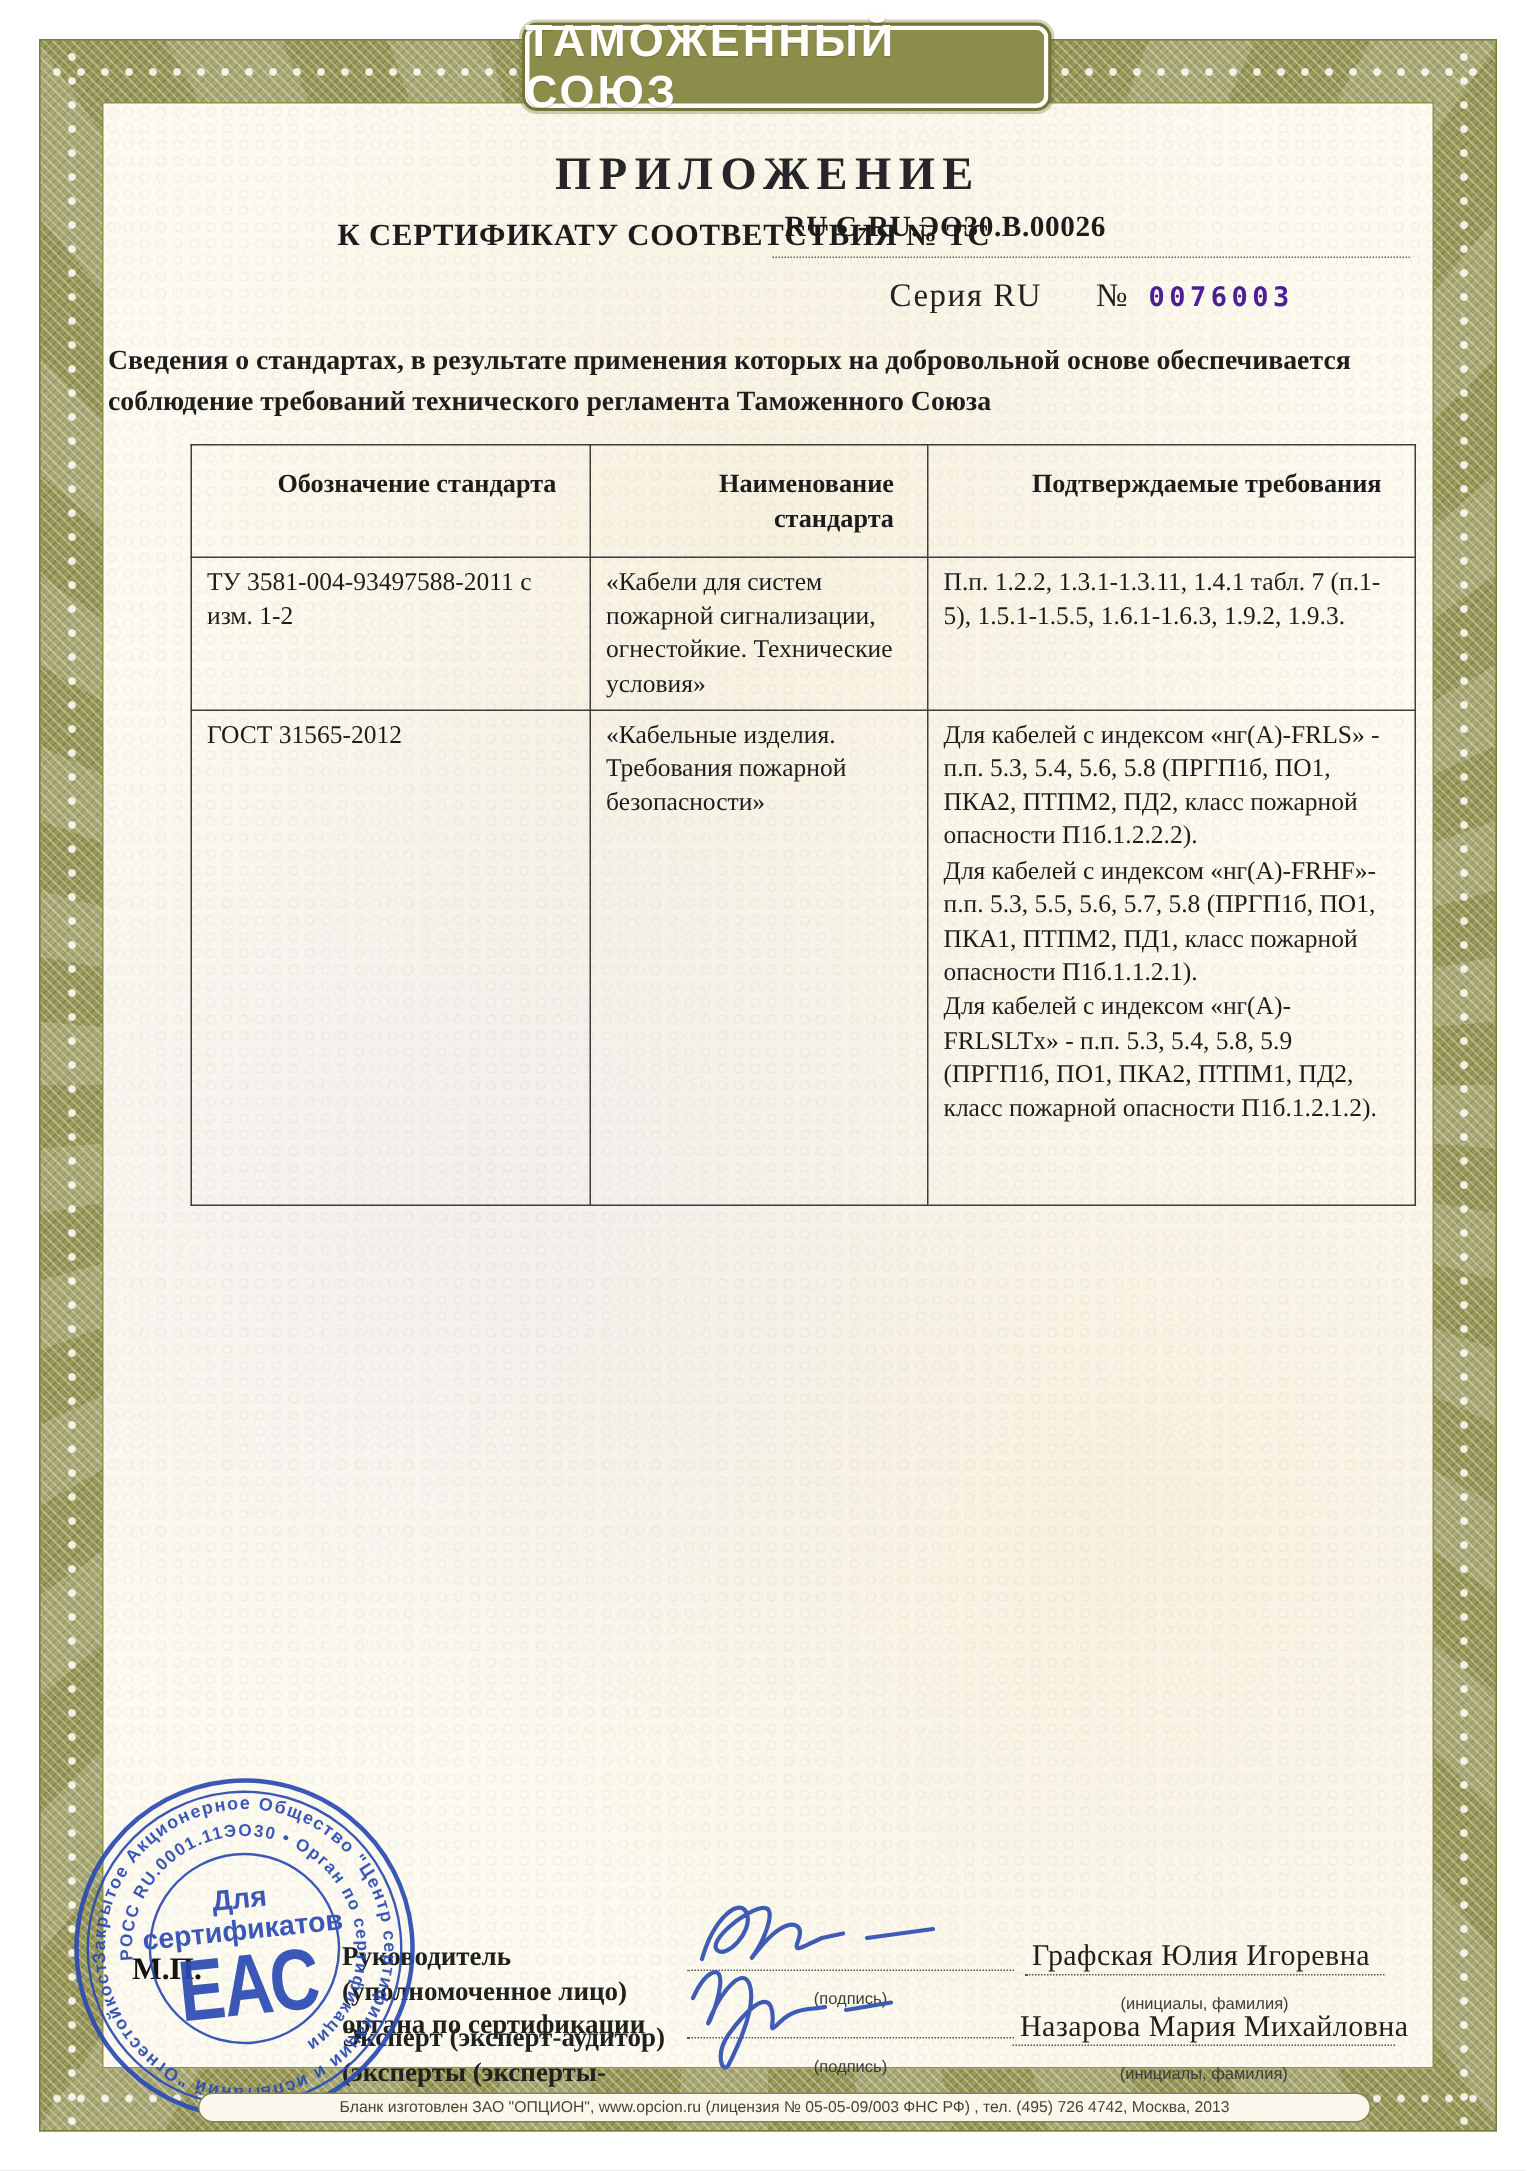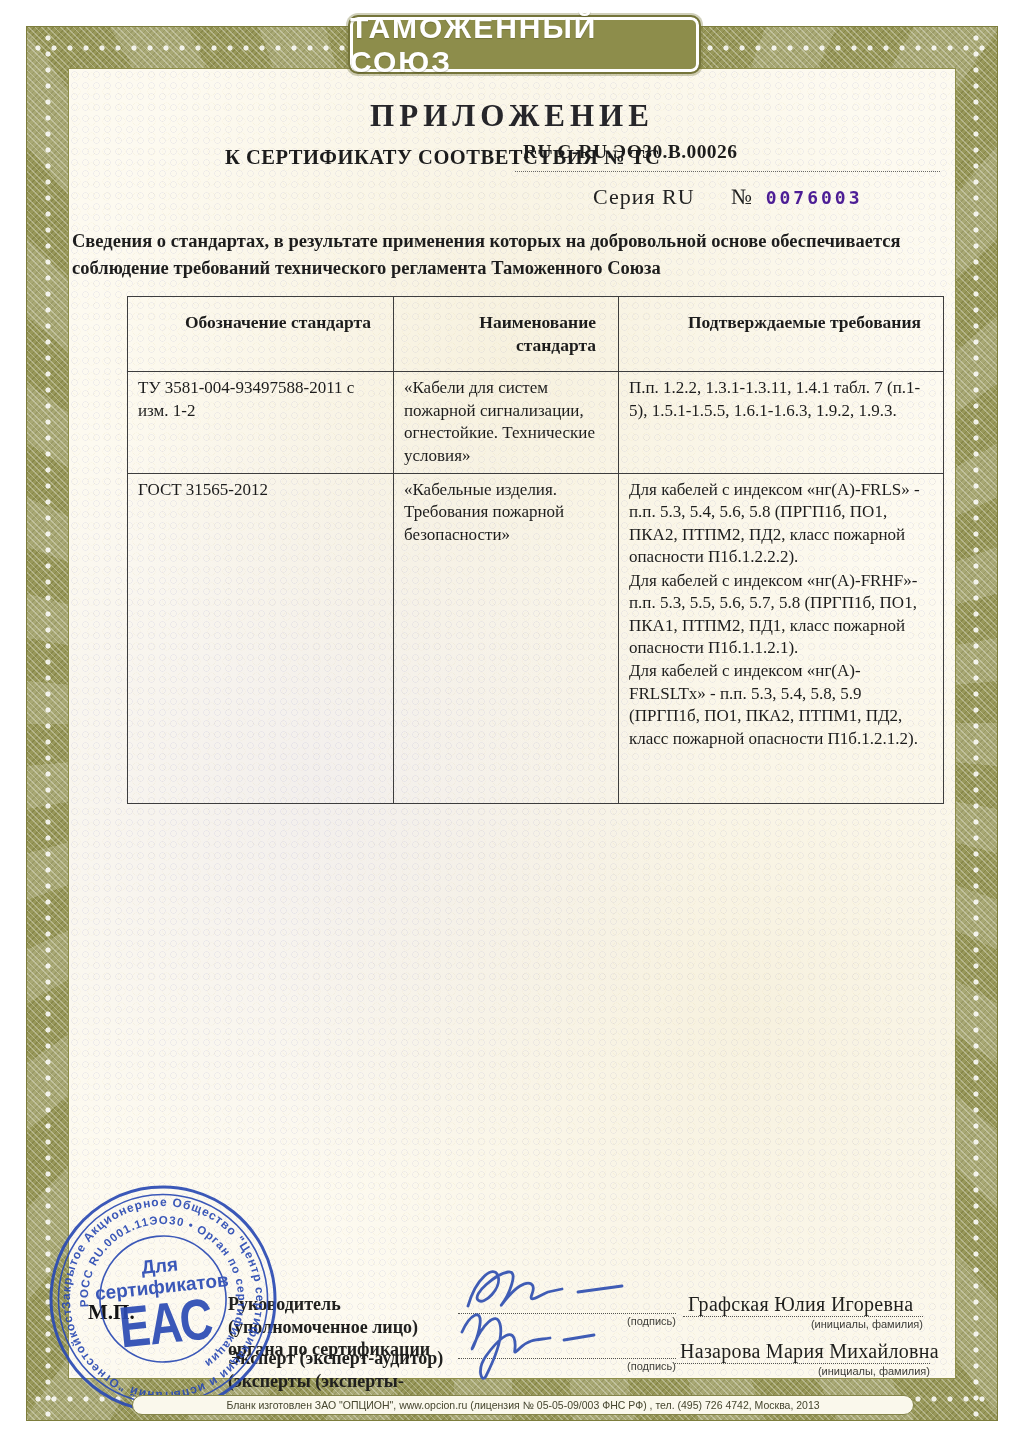--- a/index.html
+++ b/index.html
@@ -80,21 +80,21 @@
     border:1.5px solid #3d3d3d;vertical-align:top;
     font-size:17px;line-height:1.32;
   }
   table.standards th{font-size:17.5px;font-weight:bold;text-align:right;padding:14px 22px;}
   table.standards td{padding:5px 9px 6px 10px;text-align:left;font-weight:normal;}
   td.req div{margin:0 0 1px 0;}
   tr.r1 td{height:88px;} tr.r2 td{height:318px;}
   
   .role{z-index:5;font-size:18px;font-weight:bold;line-height:1.25;color:#20201e;width:245px;}
   .sigline{z-index:5;border-bottom:1.5px dotted #55554f;}
-  .caption{z-index:5;font-family:"Liberation Sans",sans-serif;font-size:11px;color:#3c3c38;text-align:right;}
+  .caption{z-index:5;font-family:"Liberation Sans",sans-serif;font-size:11px;color:#3c3c38;text-align:center;margin-top:12px;}
   .person{z-index:5;font-size:20px;color:#1e1e1c;letter-spacing:.3px;}
   .mp{left:88px;top:1300px;z-index:5;font-size:21px;font-weight:bold;color:#141414;}
   .sig-svg{position:absolute;z-index:7;}
   .stamp-svg{position:absolute;left:44px;top:1180px;z-index:6;opacity:.92;transform:rotate(-6deg);}
   
   .footer-pill{
     left:132px;top:1395px;width:760px;z-index:8;
     background:#faf8ec;border:1px solid #84844a;border-radius:11px;
     padding:3px 10px;text-align:center;white-space:nowrap;
     font-family:"Liberation Sans",sans-serif;font-size:10.5px;color:#45452e;

